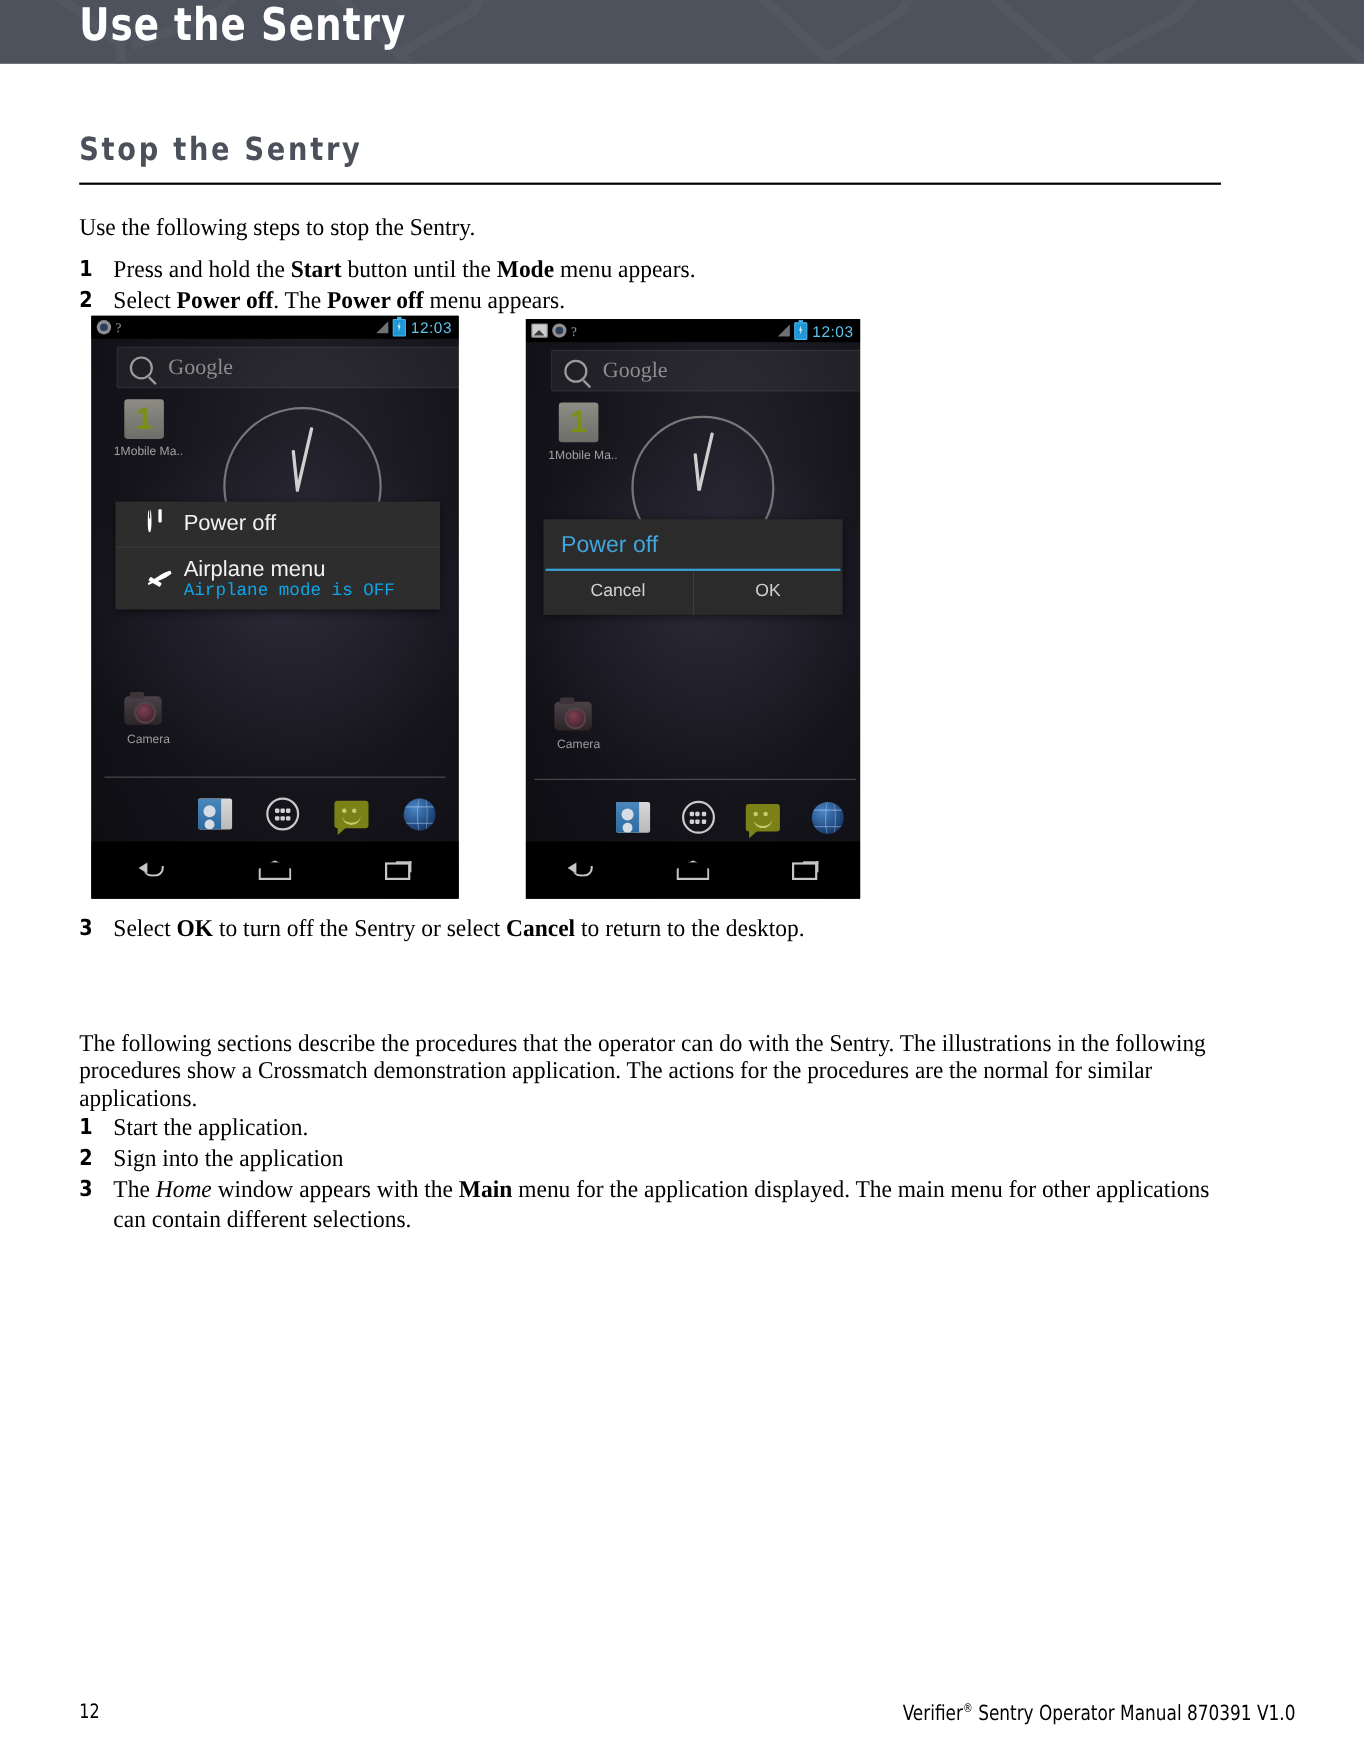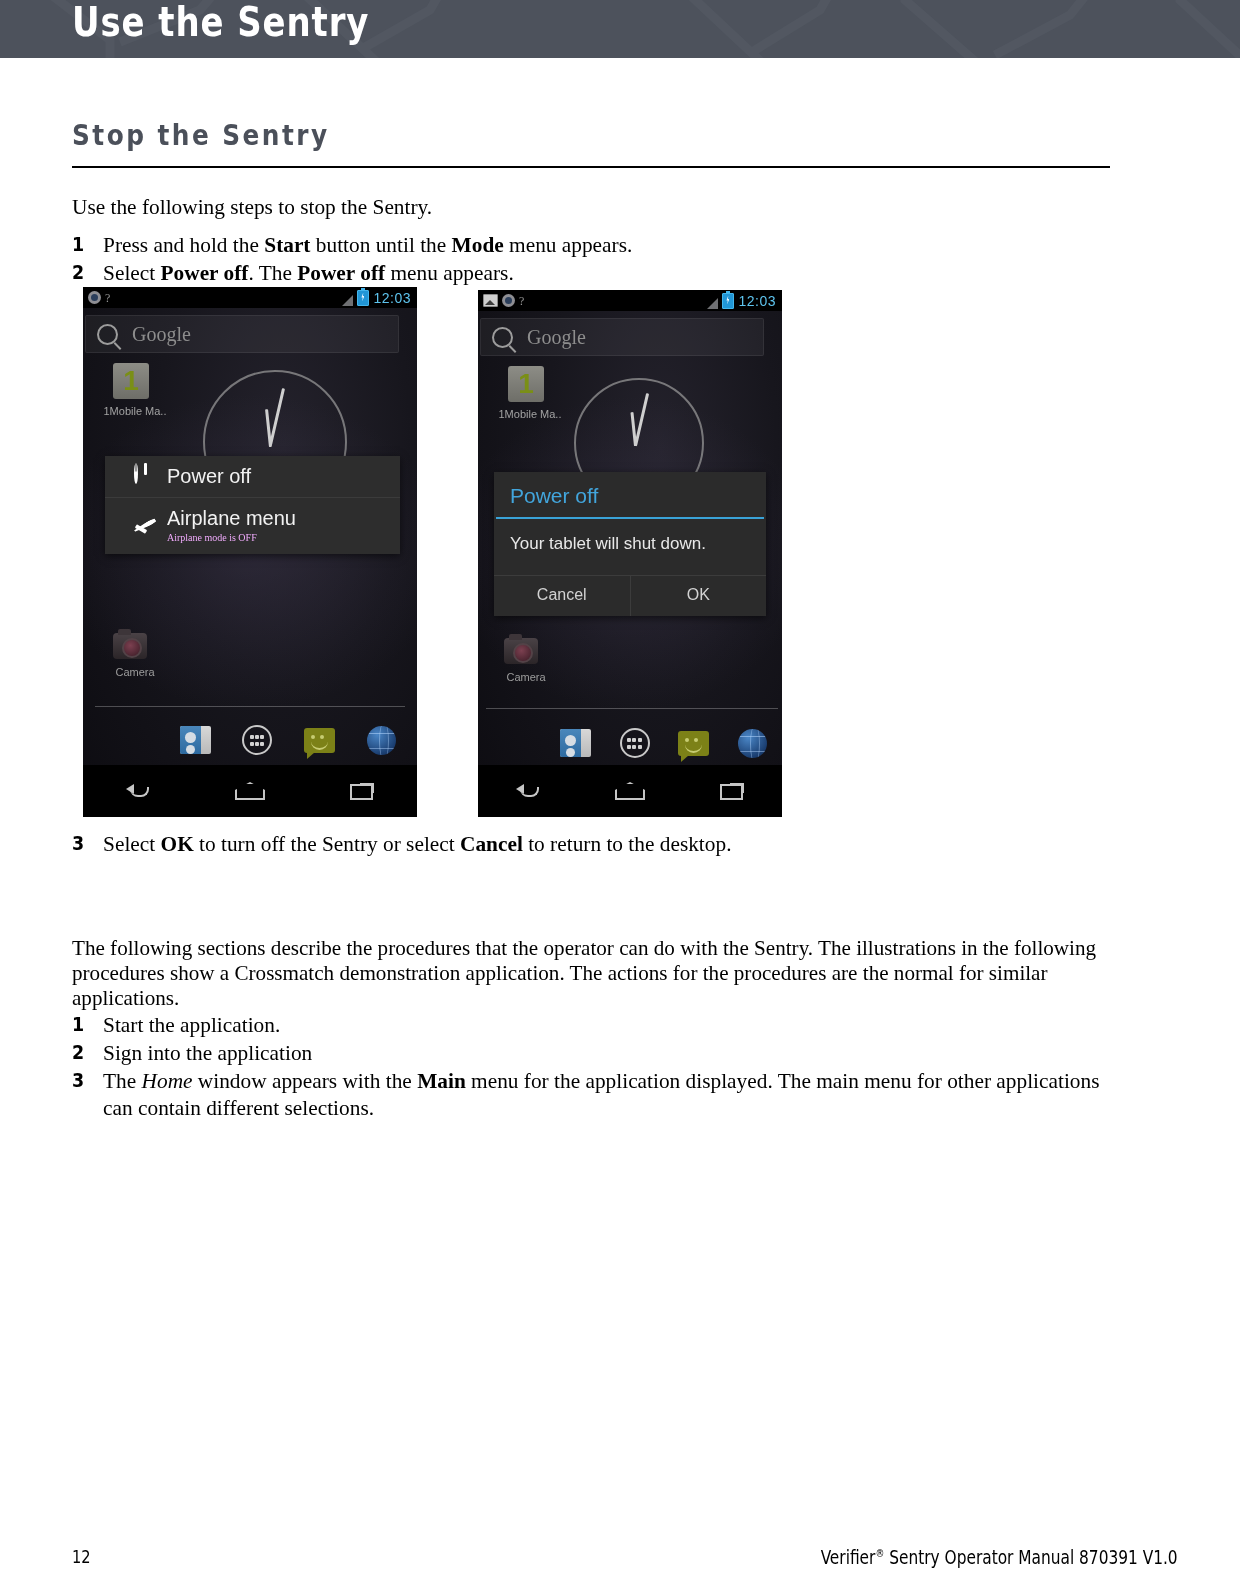--- a/index.html
+++ b/index.html
@@ -116,21 +116,21 @@
     background:radial-gradient(ellipse at 50% 50%, rgba(70,62,88,.35) 0%, rgba(0,0,0,0) 70%);
   }
 
   
   .statusbar{
     position:absolute;left:0;top:0;width:100%;height:21px;
     background:#000;
     display:flex;align-items:center;
   }
   .sb-left{display:flex;align-items:center;gap:4px;padding-left:5px;}
-  .sb-right{margin-left:auto;display:flex;align-items:flex-end;gap:4px;padding-right:6px;}
+  .sb-right{margin-left:auto;display:flex;align-items:center;gap:4px;padding-right:6px;}
   .ic-image{
     width:13px;height:11px;background:#cfcfcf;border:1px solid #8a8a8a;
     position:relative;border-radius:1px;
   }
   .ic-image:after{
     content:"";position:absolute;left:1px;bottom:1px;
     border-left:5px solid transparent;border-right:5px solid transparent;
     border-bottom:5px solid #3c3c3c;
   }
   .ic-sync{
@@ -162,21 +162,21 @@
     clip-path:polygon(60% 0,0 55%,45% 55%,20% 100%,100% 40%,50% 40%);
   }
   .sb-time{
     color:#5ec4ee;font-size:14px;
     font-family:"Liberation Sans","DejaVu Sans",sans-serif;
     letter-spacing:.5px;
   }
 
   
   .searchbar{
-    position:absolute;left:2px;width:calc(100% - 22px);height:36px;
+    position:absolute;left:23px;width:calc(100% - 22px);height:36px;
     top:28px;
     background:rgba(255,255,255,.055);
     border:1px solid rgba(255,255,255,.07);
     border-radius:2px;
     display:flex;align-items:center;text-align:center;
   }
   .search-glass{
     width:17px;height:17px;border:2px solid #9c9c9c;border-radius:50%;
     margin-left:11px;position:relative;
   }
@@ -333,22 +333,22 @@
     min-height:40px;box-sizing:border-box;
   }
   .pm-item:last-child{border-bottom:none;}
   .pm-icon{width:44px;flex:0 0 44px;display:flex;justify-content:center;}
   .pm-text{display:flex;flex-direction:column;justify-content:center;}
   .pm-title{
     color:#f2f2f2;font-size:20px;line-height:23px;
     font-family:"Liberation Sans","DejaVu Sans",sans-serif;
   }
   .pm-sub{
-    color:#f0abfc;font-size:10px;line-height:15px;
-    font-family:Liberation Serif, serif;
+    color:#0ea5e9;font-size:16px;line-height:15px;
+    font-family:Liberation Mono, monospace;
   }
   .ic-power{
     width:21px;height:21px;border:2.5px solid #fff;border-radius:50%;
     position:relative;
     clip-path:polygon(0 0,38% 0,38% 40%,62% 40%,62% 0,100% 0,100% 100%,0 100%);
   }
   .ic-power-wrap{position:relative;width:22px;height:23px;}
   .ic-power-bar{
     position:absolute;left:10px;top:-2px;width:2.5px;height:12px;background:#fff;border-radius:1px;
   }
@@ -563,21 +563,20 @@
   </div>
   <div class="app-1mobile-label">1Mobile Ma..</div>
 
   <div class="clock-widget" style="left:96px;top:88px;width:126px;height:126px;"></div>
   <div class="clock-hand" style="left:156px;top:102px;width:3px;height:54px;transform:rotate(13deg);transform-origin:bottom center;"></div>
   <div class="clock-hand" style="left:156px;top:122px;width:3px;height:34px;transform:rotate(-6deg);transform-origin:bottom center;"></div>
 
   <div class="confirm">
     <div class="cf-title">Power off</div>
     <div class="cf-rule"></div>
-    <div class="cf-body">Your tablet will shut down.</div>
     <div class="cf-actions">
       <div class="cf-btn first">Cancel</div>
       <div class="cf-btn">OK</div>
     </div>
   </div>
 
   <div class="app-camera" style="left:26px;top:344px;">
     <span class="cam-body"></span>
       <span class="cam-top"></span>
       <span class="cam-lens"></span>

